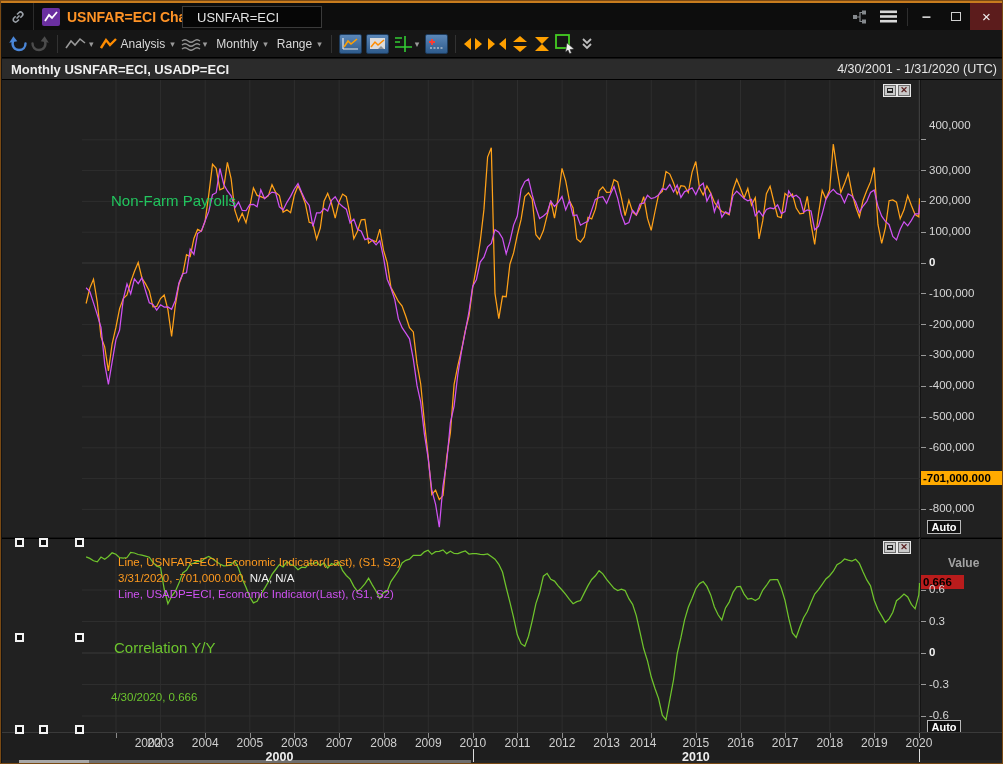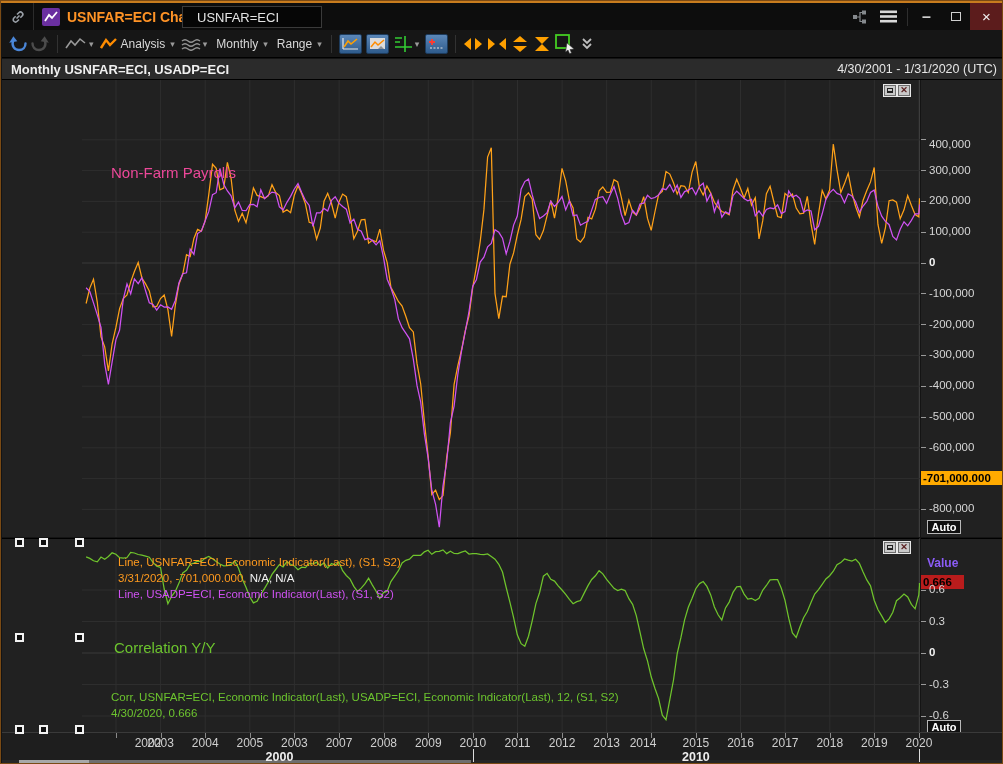--- a/index.html
+++ b/index.html
@@ -47,21 +47,21 @@
   #main-axis{left:920px;top:79px;width:82px;height:457px;background:#212121;}
   #corr-axis{left:920px;top:537px;width:82px;height:194px;background:#212121;border-top:1px solid #000;}
   .plot-svg{position:absolute;left:80px;top:0;}
 
   .ytick-line{position:absolute;left:0;width:5px;height:1px;background:#9a9a9a;}
   .ytick-label{position:absolute;left:8px;color:#d6d6d6;font-size:11.5px;white-space:nowrap;}
   .ytick-label.zero{font-weight:bold;color:#f2f2f2;}
   .badge{position:absolute;font-weight:bold;font-size:11.5px;color:#000;padding:1px 2px;white-space:nowrap;}
   .auto-btn{position:absolute;left:6px;width:34px;height:14px;border:1px solid #b8b8b8;background:#101010;
             color:#fff;font-size:11px;font-weight:bold;text-align:center;line-height:13px;}
-  .axis-title{position:absolute;left:6px;color:#8b5cf6;font-weight:bold;font-size:12px;}
+  .axis-title{position:absolute;left:27px;color:#a3a3a3;font-weight:bold;font-size:12px;}
 
   .panel-title{position:absolute;font-size:15px;white-space:nowrap;z-index:5;}
   .legend{position:absolute;font-size:11.5px;line-height:16px;z-index:5;white-space:nowrap;}
   .legend .na{color:#f0f0f0;}
 
   .minibtns{position:absolute;right:9px;display:flex;z-index:6;}
   .mini{width:12px;height:11px;background:#c9c9c9;border:1px solid #6e6e6e;outline:1px solid #e8e8e8;
         margin-left:2px;display:flex;align-items:center;justify-content:center;font-size:9px;color:#222;line-height:1;}
   .mini .rg{width:6px;height:5px;border:1px solid #222;border-bottom-width:2px;}
   .mini.x{color:#5a1f1f;font-weight:bold;}
@@ -272,21 +272,21 @@
         <line x1="0" y1="244.6" x2="838" y2="244.6" stroke="#2e2e2e" stroke-width="1"></line>
         <line x1="0" y1="275.4" x2="838" y2="275.4" stroke="#2e2e2e" stroke-width="1"></line>
         <line x1="0" y1="306.2" x2="838" y2="306.2" stroke="#2e2e2e" stroke-width="1"></line>
         <line x1="0" y1="337.0" x2="838" y2="337.0" stroke="#2e2e2e" stroke-width="1"></line>
         <line x1="0" y1="367.8" x2="838" y2="367.8" stroke="#2e2e2e" stroke-width="1"></line>
         <line x1="0" y1="398.6" x2="838" y2="398.6" stroke="#2e2e2e" stroke-width="1"></line>
         <line x1="0" y1="429.4" x2="838" y2="429.4" stroke="#2e2e2e" stroke-width="1"></line>
         <polyline points="4.1,223.5 7.8,208.1 11.5,199.2 15.3,222.3 19.0,256.8 22.7,266.9 26.4,290.9 30.1,264.0 33.9,247.4 37.6,228.6 41.3,218.6 45.0,214.9 48.7,201.9 52.4,191.5 56.2,182.6 59.9,198.0 63.6,203.9 67.3,210.9 71.0,226.9 74.7,226.4 78.5,218.6 82.2,215.0 85.9,229.7 89.6,256.4 93.3,225.5 97.0,204.0 100.8,193.8 104.5,174.6 108.2,176.6 111.9,158.4 115.6,149.4 119.4,151.2 123.1,141.1 126.8,114.3 130.5,84.3 134.2,88.4 137.9,109.8 141.7,108.1 145.4,82.3 149.1,98.5 152.8,130.2 156.5,141.4 160.2,133.4 164.0,142.8 167.7,127.1 171.4,108.0 175.1,115.4 178.8,116.7 182.6,118.2 186.3,115.9 190.0,104.7 193.7,112.6 197.4,115.6 201.1,132.3 204.9,129.7 208.6,132.7 212.3,115.3 216.0,105.7 219.7,113.7 223.4,123.8 227.2,142.3 230.9,143.5 234.6,159.3 238.3,148.0 242.0,121.3 245.7,113.4 249.5,123.5 253.2,138.2 256.9,122.2 260.6,114.1 264.3,116.7 268.1,135.1 271.8,158.7 275.5,151.3 279.2,139.8 282.9,139.5 286.6,163.2 290.4,160.3 294.1,161.9 297.8,149.1 301.5,170.2 305.2,182.6 308.9,207.2 312.7,214.4 316.4,221.5 320.1,226.0 323.8,236.3 327.5,247.6 331.3,251.9 335.0,283.4 338.7,304.0 342.4,342.0 346.1,375.8 349.8,414.5 353.6,410.2 357.3,419.7 361.0,415.6 364.7,377.1 368.4,352.6 372.1,304.4 375.9,285.3 379.6,269.5 383.3,250.7 387.0,236.0 390.7,207.7 394.4,187.1 398.2,161.6 401.9,129.9 405.6,77.1 409.3,67.7 413.0,213.6 416.8,238.6 420.5,216.3 424.2,216.7 427.9,184.2 431.6,172.9 435.3,155.0 439.1,139.4 442.8,116.6 446.5,112.8 450.2,119.3 453.9,154.7 457.6,159.4 461.4,150.6 465.1,135.7 468.8,120.6 472.5,138.1 476.2,117.5 480.0,88.4 483.7,100.9 487.4,120.5 491.1,127.9 494.8,159.0 498.5,162.1 502.3,156.9 506.0,137.3 509.7,138.9 513.4,129.2 517.1,110.7 520.8,107.0 524.6,112.3 528.3,112.1 532.0,99.7 535.7,102.0 539.4,117.6 543.1,135.7 546.9,120.3 550.6,131.9 554.3,135.2 558.0,127.9 561.7,116.6 565.5,138.4 569.2,150.3 572.9,132.0 576.6,114.5 580.3,111.3 584.0,91.6 587.8,94.1 591.5,102.8 595.2,114.1 598.9,105.7 602.6,106.3 606.3,112.6 610.1,92.1 613.8,81.5 617.5,107.7 621.2,115.0 624.9,106.0 628.7,113.1 632.4,122.3 636.1,127.3 639.8,131.5 643.5,132.8 647.2,134.7 651.0,110.0 654.7,99.3 658.4,108.2 662.1,117.9 665.8,108.5 669.5,125.1 673.3,117.7 677.0,158.9 680.7,140.9 684.4,113.7 688.1,106.3 691.8,121.5 695.6,136.5 699.3,137.6 703.0,113.4 706.7,116.8 710.4,114.1 714.2,128.1 717.9,133.8 721.6,133.1 725.3,116.4 729.0,143.9 732.7,164.5 736.5,133.9 740.2,110.4 743.9,118.8 747.6,110.0 751.3,64.0 755.0,89.8 758.8,112.4 762.5,103.6 766.2,93.3 769.9,112.7 773.6,126.5 777.4,137.1 781.1,120.2 784.8,110.5 788.5,101.9 792.2,87.5 795.9,144.2 799.7,163.4 803.4,147.8 807.1,120.7 810.8,120.0 814.5,122.1 818.2,138.8 822.0,129.8 825.7,115.6 829.4,125.5 833.1,134.5 836.8,136.8 837.5,118.5 837.5,118.3" fill="none" stroke="#ffa118" stroke-width="1.25"></polyline>
         <polyline points="4.1,207.7 7.8,211.6 11.5,222.9 15.3,234.9 19.0,247.3 22.7,283.8 26.4,304.3 30.1,282.1 33.9,259.9 37.6,250.0 41.3,219.1 45.0,203.8 48.7,213.8 52.4,198.9 56.2,203.6 59.9,197.8 63.6,210.8 67.3,222.7 71.0,224.5 74.7,230.1 78.5,224.8 82.2,227.1 85.9,226.9 89.6,229.3 93.3,220.5 97.0,202.7 100.8,193.7 104.5,192.8 108.2,169.1 111.9,174.4 115.6,153.5 119.4,150.9 123.1,141.0 126.8,131.4 130.5,114.6 134.2,112.7 137.9,88.5 141.7,104.2 145.4,111.0 149.1,115.9 152.8,127.7 156.5,122.1 160.2,130.4 164.0,130.7 167.7,124.6 171.4,124.3 175.1,126.7 178.8,109.9 182.6,118.7 186.3,115.1 190.0,112.1 193.7,113.0 197.4,126.8 201.1,130.0 204.9,122.3 208.6,116.4 212.3,109.0 216.0,103.6 219.7,112.5 223.4,120.4 227.2,125.5 230.9,146.3 234.6,132.9 238.3,132.9 242.0,128.4 245.7,131.0 249.5,120.4 253.2,116.7 256.9,123.1 260.6,126.5 264.3,129.2 268.1,143.0 271.8,139.1 275.5,149.2 279.2,151.3 282.9,159.6 286.6,158.3 290.4,160.6 294.1,164.8 297.8,160.6 301.5,177.3 305.2,199.2 308.9,208.0 312.7,219.4 316.4,238.9 320.1,247.7 323.8,253.1 327.5,258.8 331.3,279.1 335.0,305.4 338.7,322.1 342.4,354.1 346.1,377.8 349.8,410.2 353.6,424.3 357.3,447.2 361.0,405.8 364.7,382.0 368.4,342.5 372.1,326.1 375.9,293.8 379.6,270.7 383.3,251.5 387.0,231.5 390.7,206.2 394.4,199.7 398.2,182.0 401.9,177.2 405.6,166.9 409.3,163.4 413.0,149.7 416.8,152.3 420.5,158.2 424.2,173.9 427.9,161.4 431.6,145.1 435.3,136.0 439.1,109.2 442.8,101.6 446.5,99.0 450.2,114.7 453.9,127.8 457.6,138.5 461.4,136.0 465.1,132.7 468.8,121.1 472.5,126.5 476.2,122.3 480.0,116.6 483.7,129.9 487.4,120.8 491.1,135.7 494.8,135.0 498.5,145.2 502.3,143.0 506.0,141.2 509.7,130.1 513.4,119.4 517.1,117.5 520.8,116.7 524.6,123.4 528.3,114.5 532.0,106.5 535.7,118.3 539.4,134.5 543.1,144.3 546.9,142.6 550.6,130.3 554.3,134.7 558.0,124.0 561.7,123.1 565.5,115.2 569.2,118.6 572.9,117.5 576.6,115.1 580.3,108.6 584.0,109.7 587.8,104.4 591.5,112.0 595.2,105.2 598.9,117.4 602.6,111.6 606.3,110.1 610.1,107.8 613.8,114.6 617.5,106.3 621.2,103.2 624.9,121.1 628.7,113.7 632.4,131.8 636.1,120.8 639.8,137.2 643.5,131.8 647.2,133.7 651.0,115.7 654.7,111.1 658.4,114.8 662.1,118.6 665.8,120.8 669.5,119.3 673.3,135.9 677.0,130.9 680.7,136.0 684.4,129.4 688.1,128.0 691.8,128.7 695.6,124.9 699.3,133.6 703.0,131.5 706.7,111.0 710.4,117.1 714.2,115.2 717.9,118.5 721.6,132.0 725.3,129.9 729.0,131.0 732.7,149.7 736.5,146.3 740.2,133.8 743.9,119.4 747.6,112.9 751.3,109.3 755.0,113.4 758.8,114.9 762.5,122.8 766.2,113.8 769.9,115.9 773.6,121.7 777.4,132.2 781.1,126.0 784.8,121.5 788.5,112.4 792.2,110.0 795.9,126.1 799.7,136.1 803.4,141.4 807.1,144.7 810.8,156.5 814.5,159.9 818.2,149.2 822.0,141.8 825.7,145.8 829.4,140.3 833.1,133.8 836.8,133.9 837.5,126.8 837.5,124.5" fill="none" stroke="#cf52f2" stroke-width="1.25"></polyline>
       </svg>
-    <div class="panel-title" style="left: 109px; top: 84px; color: #ec4899;">Non-Farm Payrolls</div>
+    <div class="panel-title" style="left: 109px; top: 112px; color: #22c55e;">Non-Farm Payrolls</div>
     <div class="legend" id="main-legend" style="left:116px;top:474px;">
         <div><span style="color: rgb(255, 154, 30);">Line, USNFAR=ECI, Economic Indicator(Last), (S1, S2)</span></div>
         <div><span style="color: rgb(255, 154, 30);">3/31/2020, -701,000.000,</span><span class="na"> N/A, N/A</span></div>
         <div><span style="color: rgb(207, 82, 242);">Line, USADP=ECI, Economic Indicator(Last), (S1, S2)</span></div>
       </div>
     <div class="minibtns" style="top:5px;">
       <div class="mini">
           <span class="rg"></span>
         </div>
       <div class="mini x">✕</div>
@@ -316,36 +316,35 @@
         <line x1="837.0" y1="0" x2="837.0" y2="194" stroke="#2e2e2e" stroke-width="1"></line>
         <line x1="0" y1="51.0" x2="838" y2="51.0" stroke="#2e2e2e" stroke-width="1"></line>
         <line x1="0" y1="82.5" x2="838" y2="82.5" stroke="#2e2e2e" stroke-width="1"></line>
         <line x1="0" y1="114.0" x2="838" y2="114.0" stroke="#3a3a3a" stroke-width="1"></line>
         <line x1="0" y1="145.5" x2="838" y2="145.5" stroke="#2e2e2e" stroke-width="1"></line>
         <line x1="0" y1="177.0" x2="838" y2="177.0" stroke="#2e2e2e" stroke-width="1"></line>
         <polyline points="4.1,17.9 7.8,19.4 11.5,21.8 15.3,22.9 19.0,18.0 22.7,20.2 26.4,17.5 30.1,13.8 33.9,15.2 37.6,18.7 41.3,19.2 45.0,18.5 48.7,13.4 52.4,14.0 56.2,15.5 59.9,16.1 63.6,17.1 67.3,18.2 71.0,23.4 74.7,27.2 78.5,28.5 82.2,50.0 85.9,64.7 89.6,57.3 93.3,52.5 97.0,44.1 100.8,33.9 104.5,31.3 108.2,25.2 111.9,24.1 115.6,22.2 119.4,22.4 123.1,19.0 126.8,17.4 130.5,19.8 134.2,22.6 137.9,25.0 141.7,26.8 145.4,26.7 149.1,25.4 152.8,22.1 156.5,29.2 160.2,39.8 164.0,48.3 167.7,57.7 171.4,63.9 175.1,62.2 178.8,55.3 182.6,49.3 186.3,43.0 190.0,35.4 193.7,30.5 197.4,25.5 201.1,27.9 204.9,22.7 208.6,25.3 212.3,26.9 216.0,30.8 219.7,28.2 223.4,28.6 227.2,24.3 230.9,24.8 234.6,23.3 238.3,26.6 242.0,23.8 245.7,29.0 249.5,24.6 253.2,26.1 256.9,23.0 260.6,31.7 264.3,36.5 268.1,40.1 271.8,47.4 275.5,52.4 279.2,49.1 282.9,44.9 286.6,39.3 290.4,46.1 294.1,52.2 297.8,59.5 301.5,53.6 305.2,52.2 308.9,42.6 312.7,37.1 316.4,31.7 320.1,24.0 323.8,21.3 327.5,20.2 331.3,16.3 335.0,16.4 338.7,16.3 342.4,12.9 346.1,11.3 349.8,15.3 353.6,12.7 357.3,12.4 361.0,10.9 364.7,14.6 368.4,12.3 372.1,14.5 375.9,14.6 379.6,13.1 383.3,12.0 387.0,15.0 390.7,14.7 394.4,14.7 398.2,15.3 401.9,15.5 405.6,15.0 409.3,17.5 413.0,20.2 416.8,25.3 420.5,33.0 424.2,48.5 427.9,63.2 431.6,78.6 435.3,95.8 439.1,104.7 442.8,107.2 446.5,97.2 450.2,81.8 453.9,64.6 457.6,53.5 461.4,37.2 465.1,34.3 468.8,40.3 472.5,42.1 476.2,46.8 480.0,51.0 483.7,55.4 487.4,60.3 491.1,64.7 494.8,62.6 498.5,61.5 502.3,53.9 506.0,46.6 509.7,40.5 513.4,36.8 517.1,31.7 520.8,34.8 524.6,40.4 528.3,44.8 532.0,49.3 535.7,51.5 539.4,50.1 543.1,51.6 546.9,59.7 550.6,65.3 554.3,76.6 558.0,93.2 561.7,109.8 565.5,121.8 569.2,137.8 572.9,149.2 576.6,159.6 580.3,176.1 584.0,180.8 587.8,160.7 591.5,141.0 595.2,114.6 598.9,98.7 602.6,80.8 606.3,68.2 610.1,59.2 613.8,49.7 617.5,44.6 621.2,42.5 624.9,47.4 628.7,55.9 632.4,67.9 636.1,75.8 639.8,81.0 643.5,68.9 647.2,63.1 651.0,53.4 654.7,47.8 658.4,47.5 662.1,55.1 665.8,60.1 669.5,59.3 673.3,61.5 677.0,59.3 680.7,51.3 684.4,46.5 688.1,40.9 691.8,40.6 695.6,40.7 699.3,49.2 703.0,61.4 706.7,79.2 710.4,93.9 714.2,98.5 717.9,88.0 721.6,78.7 725.3,72.5 729.0,63.6 732.7,55.0 736.5,50.6 740.2,45.4 743.9,40.0 747.6,36.7 751.3,32.2 755.0,25.7 758.8,23.6 762.5,20.0 766.2,21.1 769.9,22.0 773.6,20.3 777.4,24.4 781.1,33.0 784.8,40.9 788.5,46.8 792.2,61.2 795.9,70.5 799.7,76.9 803.4,83.5 807.1,79.9 810.8,73.2 814.5,61.7 818.2,58.7 822.0,55.1 825.7,58.0 829.4,65.4 833.1,69.8 836.8,55.8 837.5,46.2 837.5,44.1" fill="none" stroke="#6fc42c" stroke-width="1.25"></polyline>
       </svg>
     <div class="panel-title" style="left: 112px; top: 100px; color: rgb(108, 196, 46);">Correlation Y/Y</div>
     <div class="legend" id="corr-legend" style="left:109px;top:150px;">
-        <div><span style="color: rgb(108, 196, 46);">Corr, USNFAR=ECI, Economic Indicator(Last), USADP=ECI, Economic Indicator(Last),  12, (S1, S2)</span></div>
         <div><span style="color: rgb(108, 196, 46);">4/30/2020, 0.666</span></div>
       </div>
     <div class="minibtns" style="top:3px;">
       <div class="mini">
           <span class="rg"></span>
         </div>
       <div class="mini x">✕</div>
     </div>
   </div>
 
   <div class="panel" id="main-axis">
     <div class="badge" id="main-badge" style="top: 390.6px; left: 0px; width: 82px; background: rgb(255, 170, 0);">-701,000.000</div>
     <div class="auto-btn" style="top:440px;">Auto</div>
   <div class="ytick-line" style="top: 59.3px;"></div>
-      <div class="ytick-label" style="top: 58px;">400,000</div>
+      <div class="ytick-label" style="top: 39px;">400,000</div>
       <div class="ytick-line" style="top: 90.1px;"></div>
       <div class="ytick-label" style="top: 83.6px;">300,000</div>
       <div class="ytick-line" style="top: 120.9px;"></div>
       <div class="ytick-label" style="top: 114.4px;">200,000</div>
       <div class="ytick-line" style="top: 151.7px;"></div>
       <div class="ytick-label" style="top: 145.2px;">100,000</div>
       <div class="ytick-line" style="top: 182.5px;"></div>
       <div class="ytick-label zero" style="top: 176px;">0</div>
       <div class="ytick-line" style="top: 213.3px;"></div>
       <div class="ytick-label" style="top: 206.8px;">-100,000</div>

